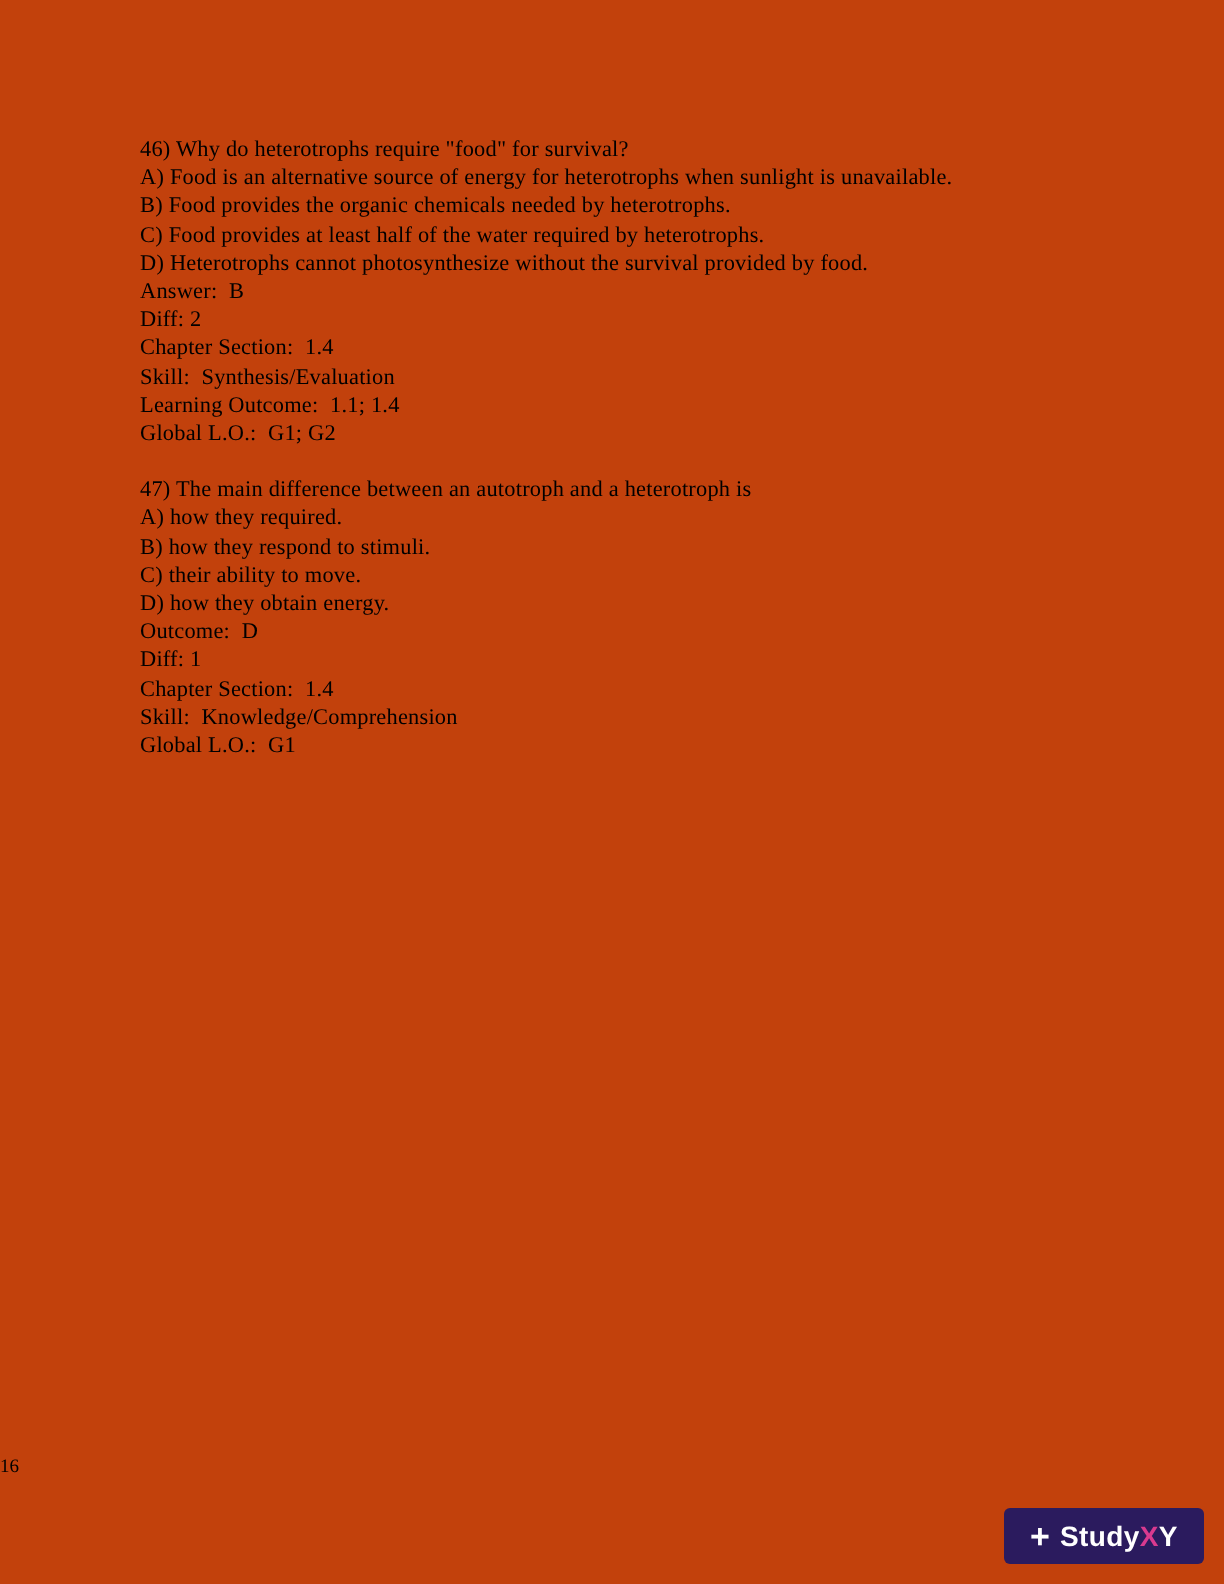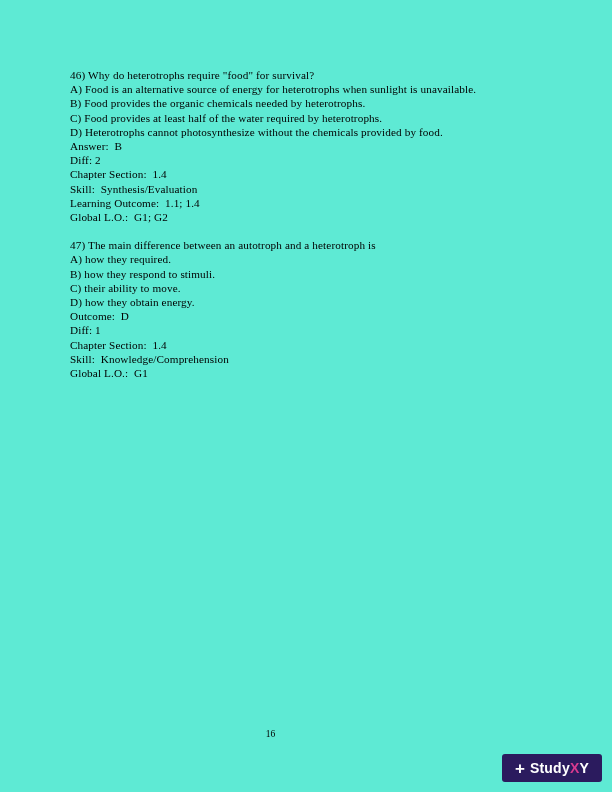--- a/index.html
+++ b/index.html
@@ -14,21 +14,21 @@
     font-family: "Liberation Serif", serif;
     color: #000000;
     overflow: hidden;
   }
   .page {
     position: absolute;
     left: 0;
     top: 0;
     width: 612px;
     height: 792px;
-    background: #5eead4;
+    background: #c2410c;
   }
   .content {
     position: absolute;
     left: 70px;
     top: 68px;
     width: 470px;
   }
   .q-block {
     margin: 0 0 14px 0;
   }
@@ -36,21 +36,21 @@
     font-size: 11.2px;
     line-height: 14.2px;
     white-space: pre-wrap;
     letter-spacing: 0.01em;
   }
   .page-number {
     position: absolute;
     left: 0;
     top: 728px;
     width: 541px;
-    text-align: center;
+    text-align: left;
     font-size: 9.5px;
     line-height: 12px;
   }
   .watermark {
     position: absolute;
     right: 10px;
     bottom: 10px;
     width: 100px;
     height: 28px;
     background: #2b1b5e;
@@ -82,21 +82,21 @@
 
 <div class="page">
 
   <div class="content">
 
     <div class="q-block">
       <div class="line">46) Why do heterotrophs require "food" for survival?</div>
       <div class="line">A) Food is an alternative source of energy for heterotrophs when sunlight is unavailable.</div>
       <div class="line">B) Food provides the organic chemicals needed by heterotrophs.</div>
       <div class="line">C) Food provides at least half of the water required by heterotrophs.</div>
-      <div class="line">D) Heterotrophs cannot photosynthesize without the chemicals provided by food.</div>
+      <div class="line">D) Heterotrophs cannot photosynthesize without the survival provided by food.</div>
       <div class="line">Answer:  B</div>
       <div class="line">Diff: 2</div>
       <div class="line">Chapter Section:  1.4</div>
       <div class="line">Skill:  Synthesis/Evaluation</div>
       <div class="line">Learning Outcome:  1.1; 1.4</div>
       <div class="line">Global L.O.:  G1; G2</div>
     </div>
 
     <div class="q-block">
       <div class="line">47) The main difference between an autotroph and a heterotroph is</div>

